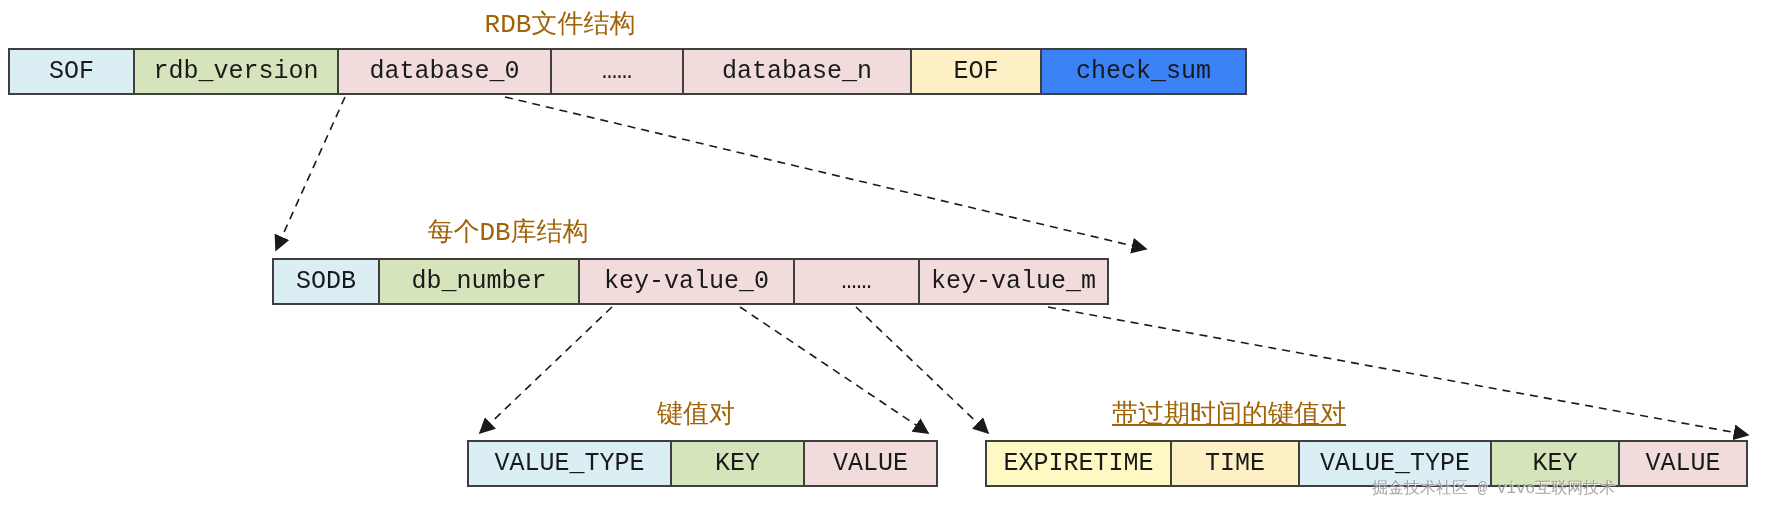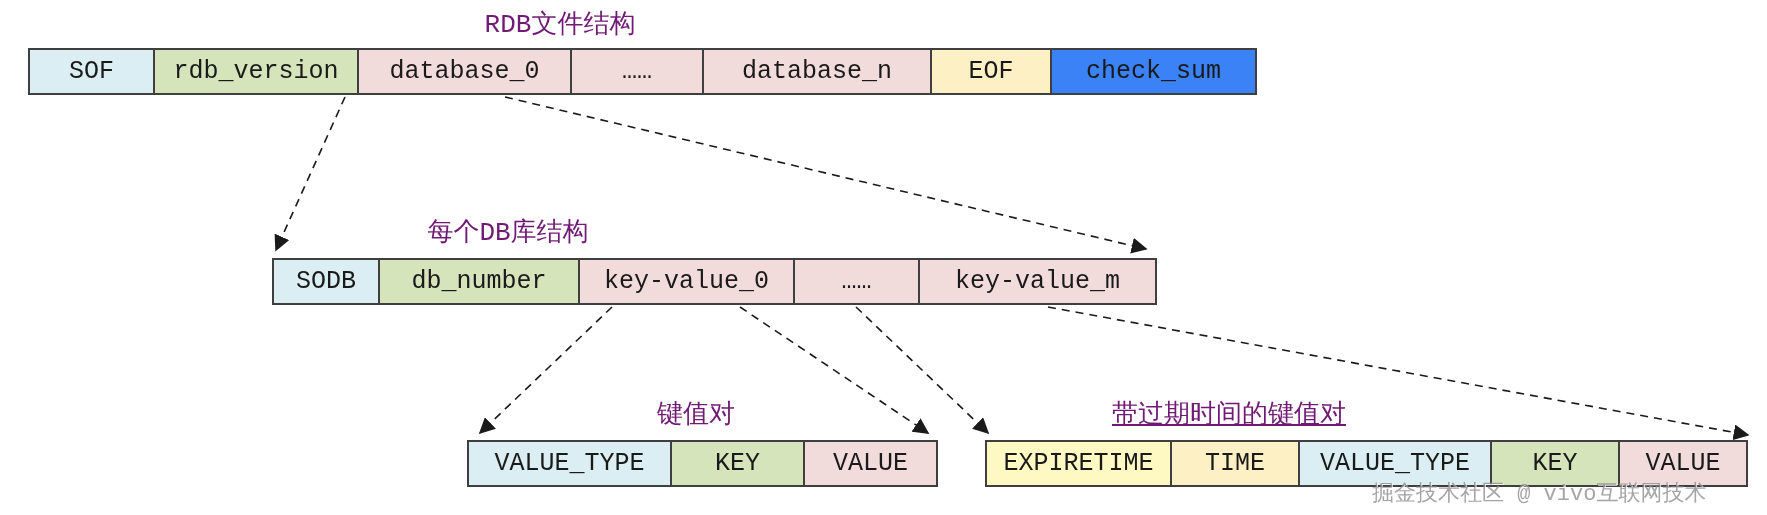--- a/index.html
+++ b/index.html
@@ -32,71 +32,71 @@
   .c-green  { background: #d6e4bc; }
   .c-pink   { background: #f2dcdb; }
   .c-yellow { background: #fdf0c4; }
   .c-orange { background: #3b82f6; }
   .c-purple { background: #fef9c3; }
   .title {
     position: absolute;
     font-size: 26px;
     text-align: center;
     white-space: nowrap;
-    color: #701a75;
+    color: #a16207;
   }
   .arrows {
     position: absolute;
     left: 0; top: 0;
     pointer-events: none;
   }
   .dash {
     stroke: #1a1a1a;
     stroke-width: 1.6;
     stroke-dasharray: 8 6;
     fill: none;
   }
   .watermark {
     position: absolute;
     left: 1372px;
     top: 478px;
-    font-size: 22px;
+    font-size: 16px;
     color: #8f8f8f;
     opacity: 0.8;
     white-space: nowrap;
     text-shadow: 1px 1px 0 #ffffff;
     z-index: 5;
   }
 </style>
 </head>
 <body>
 
 <div class="canvas">
 
   <div class="title" style="left:450px; top:6px; width:220px;">RDB文件结构</div>
   <div class="title" style="left:408px; top:214px; width:200px;">每个DB库结构</div>
   <div class="title" style="left:648px; top:396px; width:96px;">键值对</div>
   <div class="title" style="left:1104px; top:396px; width:250px;text-decoration:underline;">带过期时间的键值对</div>
 
-  <div class="row" style="left:8px; top:48px;margin-left:20px;">
+  <div class="row" style="left:8px; top:48px;">
     <div class="cell c-blue" style="width:127px;">SOF</div>
     <div class="cell c-green" style="width:204px;">rdb_version</div>
     <div class="cell c-pink" style="width:213px;">database_0</div>
     <div class="cell c-pink" style="width:132px;">……</div>
     <div class="cell c-pink" style="width:228px;">database_n</div>
-    <div class="cell c-yellow" style="width:120px;">EOF</div>
+    <div class="cell c-yellow" style="width:130px;">EOF</div>
     <div class="cell c-orange" style="width:205px;">check_sum</div>
   </div>
 
   <div class="row" style="left:272px; top:258px;">
     <div class="cell c-blue" style="width:108px;">SODB</div>
     <div class="cell c-green" style="width:200px;">db_number</div>
     <div class="cell c-pink" style="width:215px;">key-value_0</div>
     <div class="cell c-pink" style="width:125px;">……</div>
-    <div class="cell c-pink" style="width:237px;">key-value_m</div>
+    <div class="cell c-pink" style="width:189px;">key-value_m</div>
   </div>
 
   <div class="row" style="left:467px; top:440px;">
     <div class="cell c-blue" style="width:205px;">VALUE_TYPE</div>
     <div class="cell c-green" style="width:133px;">KEY</div>
     <div class="cell c-pink" style="width:133px;">VALUE</div>
   </div>
 
   <div class="row" style="left:985px; top:440px;">
     <div class="cell c-purple" style="width:187px;">EXPIRETIME</div>

